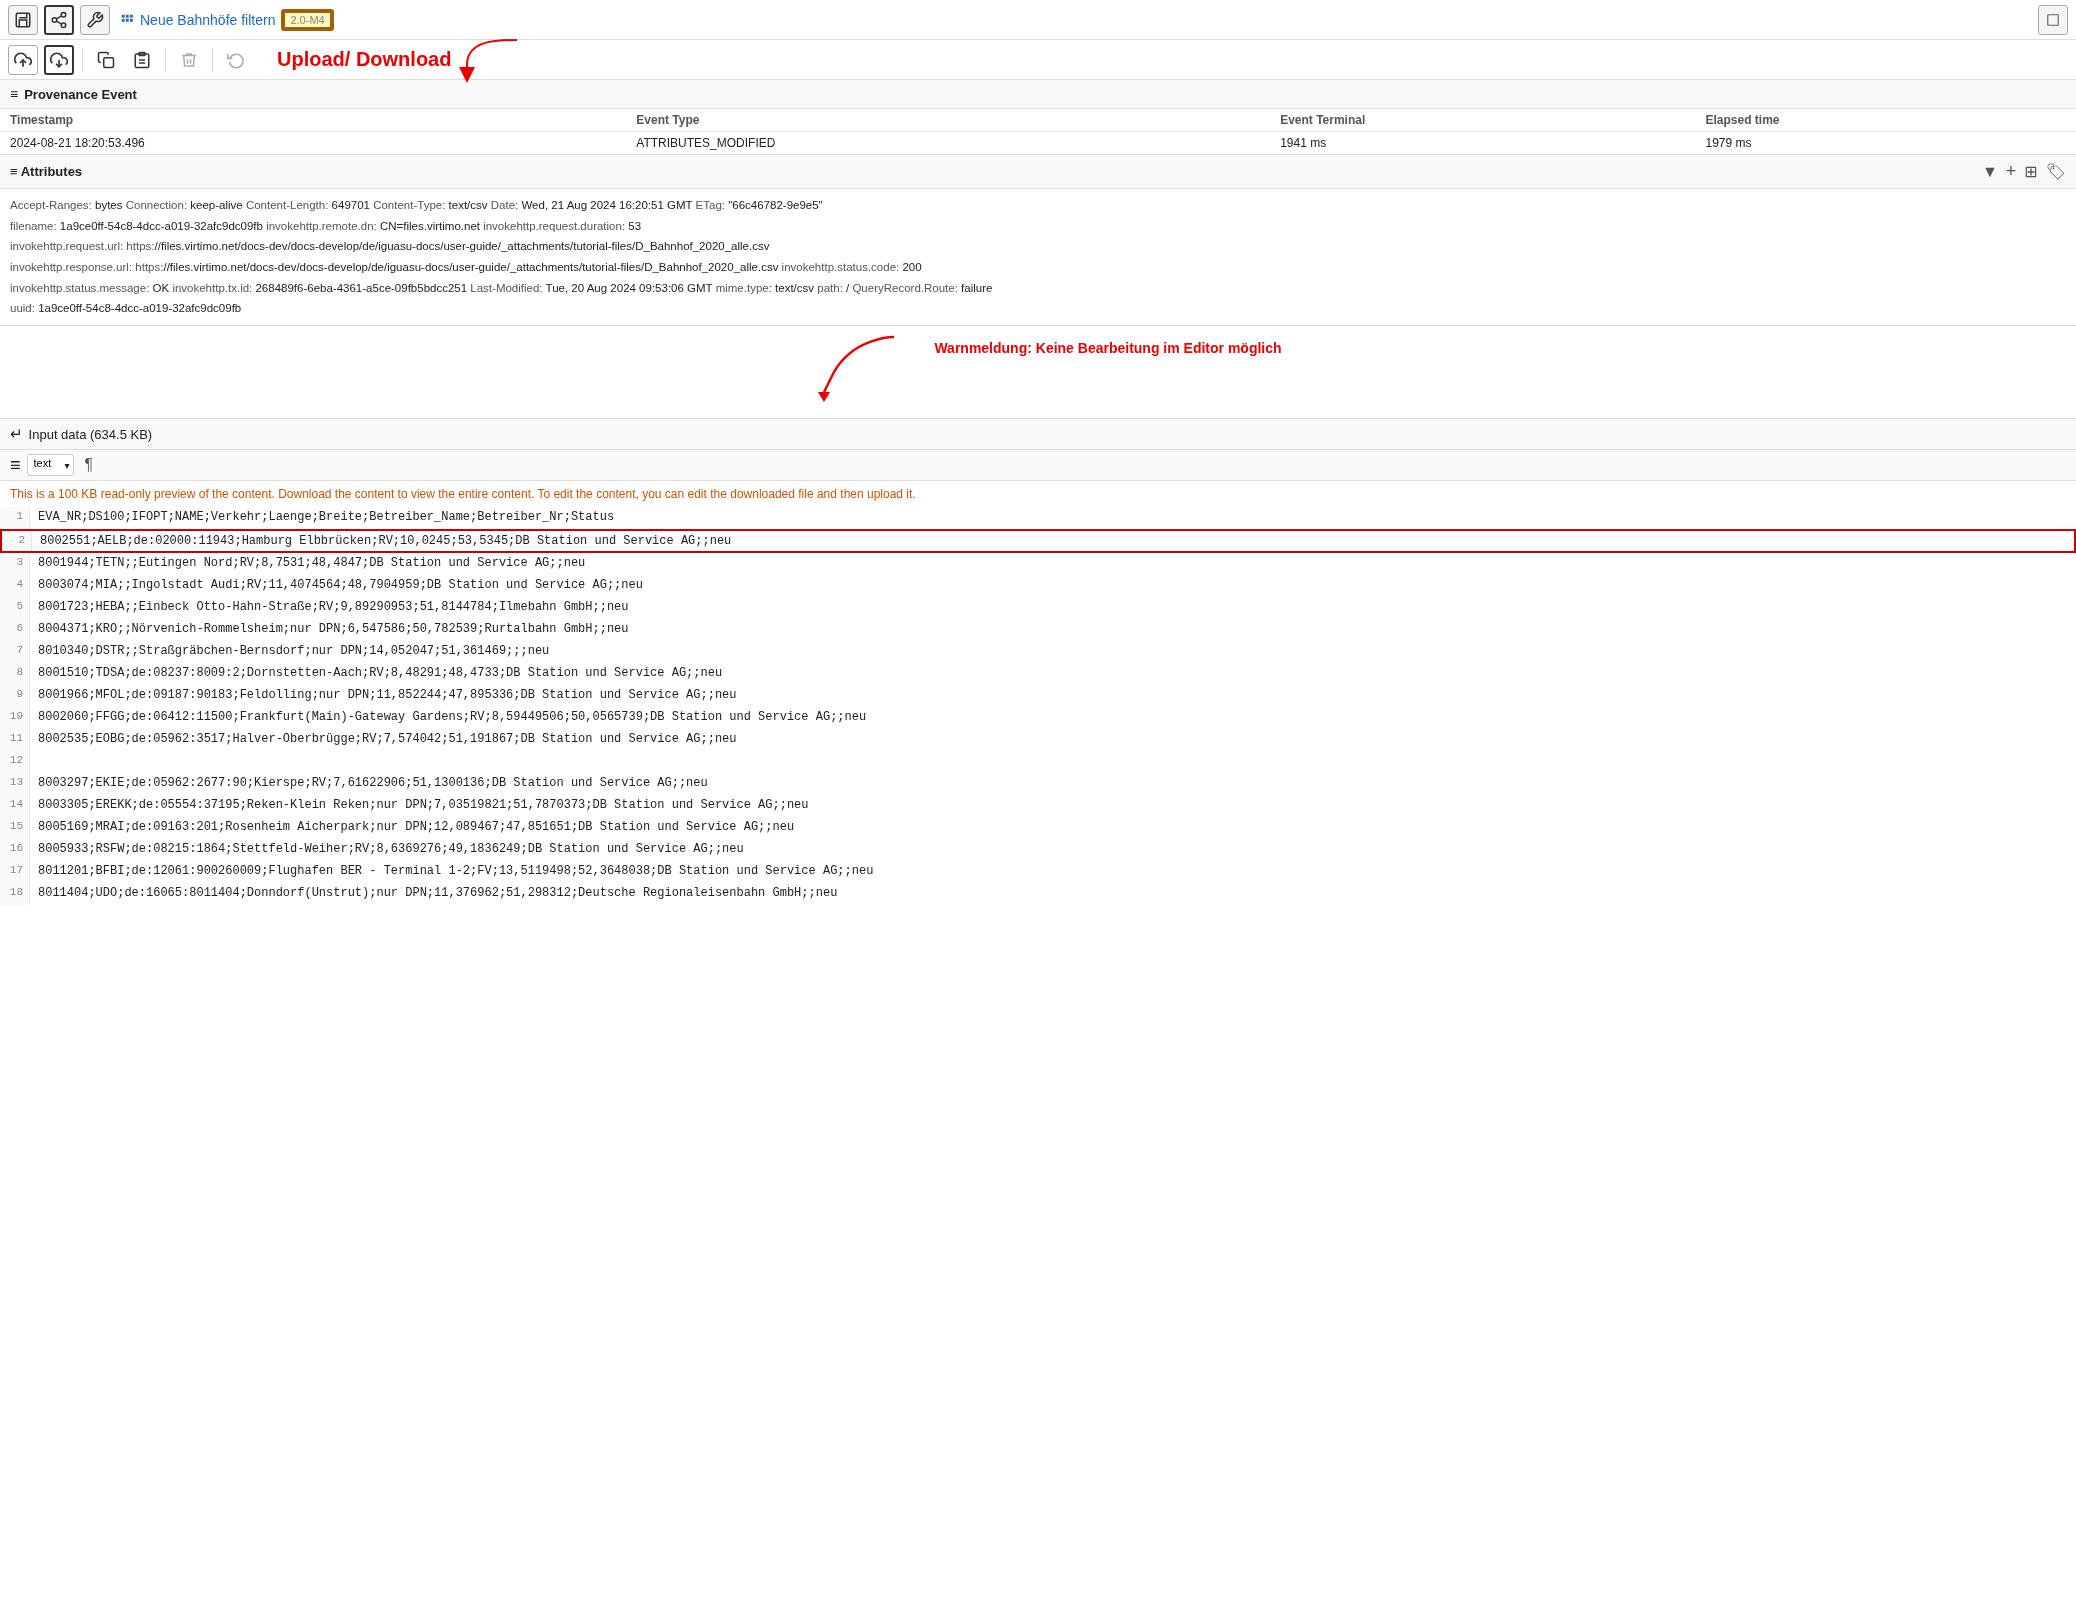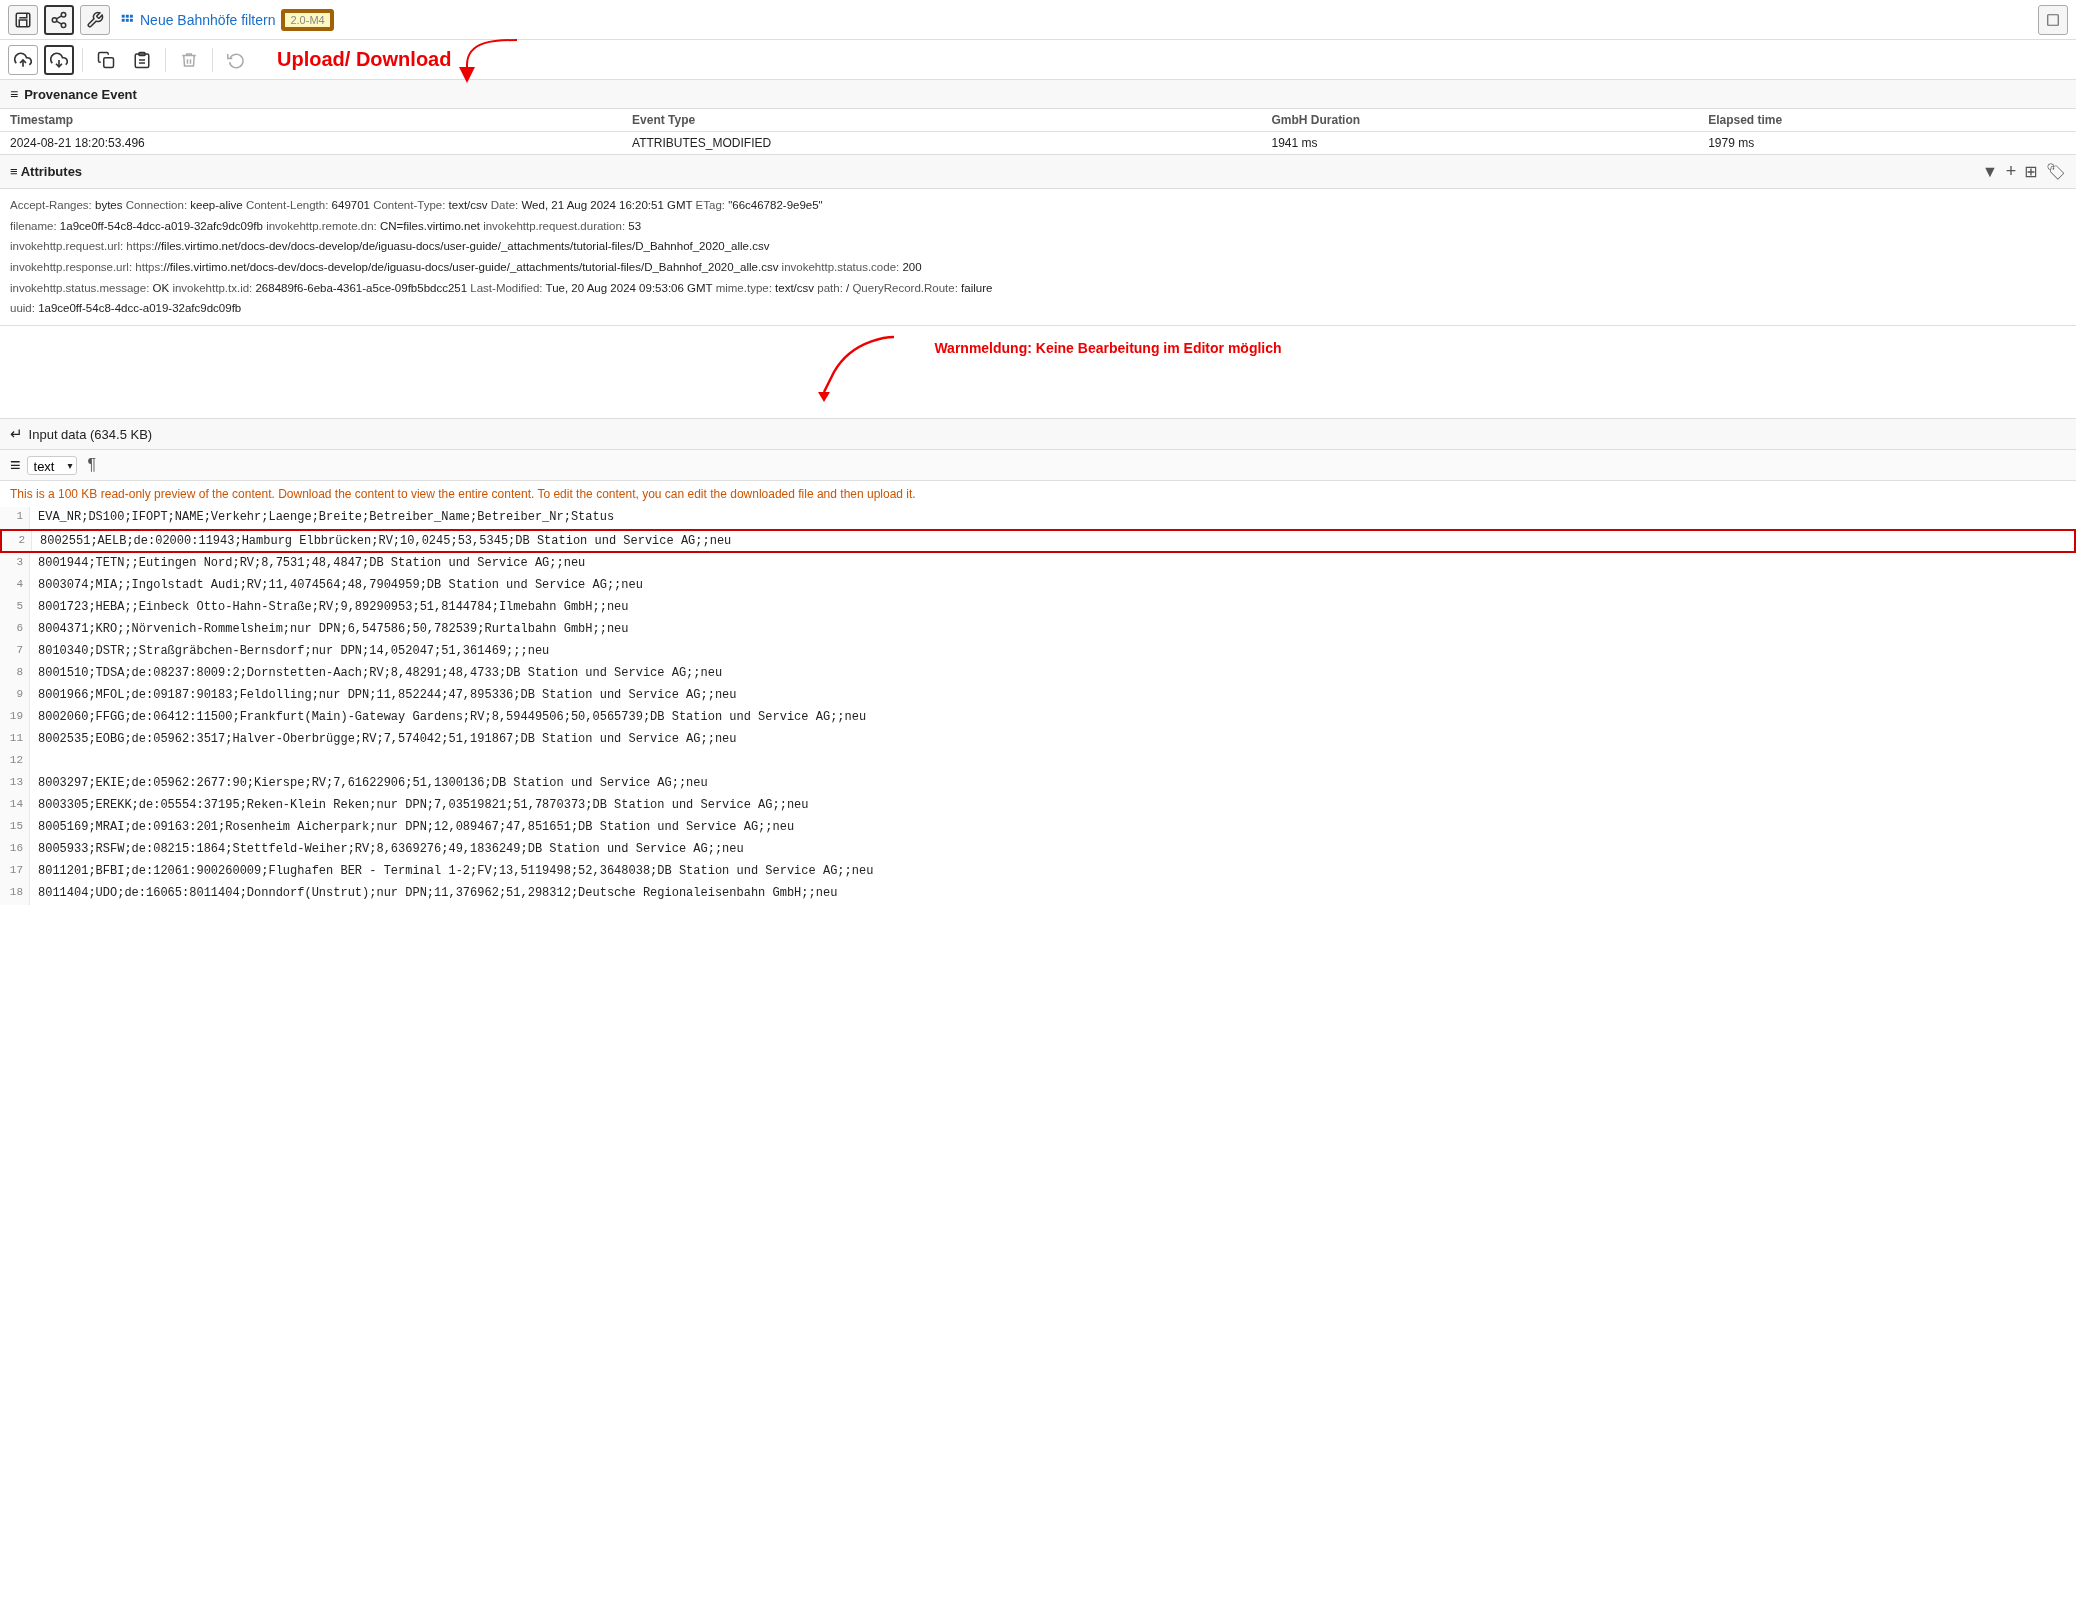--- a/index.html
+++ b/index.html
@@ -117,22 +117,22 @@
     }
 
     
     .editor-toolbar {
       display: flex; align-items: center; gap: 6px;
       padding: 4px 10px;
       border-bottom: 1px solid #ddd;
       background: #fafafa;
     }
     .editor-toolbar .mode-select {
-      font-size: 13px; border: 1px solid #ccc; border-radius: 3px;
-      padding: 2px 18px 0 6px;
+      font-size: 11px; border: 1px solid #ccc; border-radius: 3px;
+      padding: 2px 18px 6px 6px;
       background: #fff;
       cursor: pointer;
       appearance: none;
       position: relative;
     }
     .editor-toolbar .mode-select-wrap {
       position: relative; display: inline-block;
     }
     .editor-toolbar .mode-select-wrap::after {
       content: '▾'; position: absolute; right: 4px; top: 50%;
@@ -303,21 +303,21 @@
 
   <div class="provenance-header">
     <span style="font-size:14px;">≡</span>
     <span>Provenance Event</span>
   </div>
   <table class="provenance-table">
     <thead>
       <tr>
         <th>Timestamp</th>
         <th>Event Type</th>
-        <th>GmbH Duration</th>
+        <th>Event Terminal</th>
         <th>Elapsed time</th>
       </tr>
     </thead>
     <tbody id="provenance-body">
     <tr>
           <td>2024-08-21 18:20:53.496</td>
           <td>ATTRIBUTES_MODIFIED</td>
           <td>1941 ms</td>
           <td>1979 ms</td>
         </tr>

